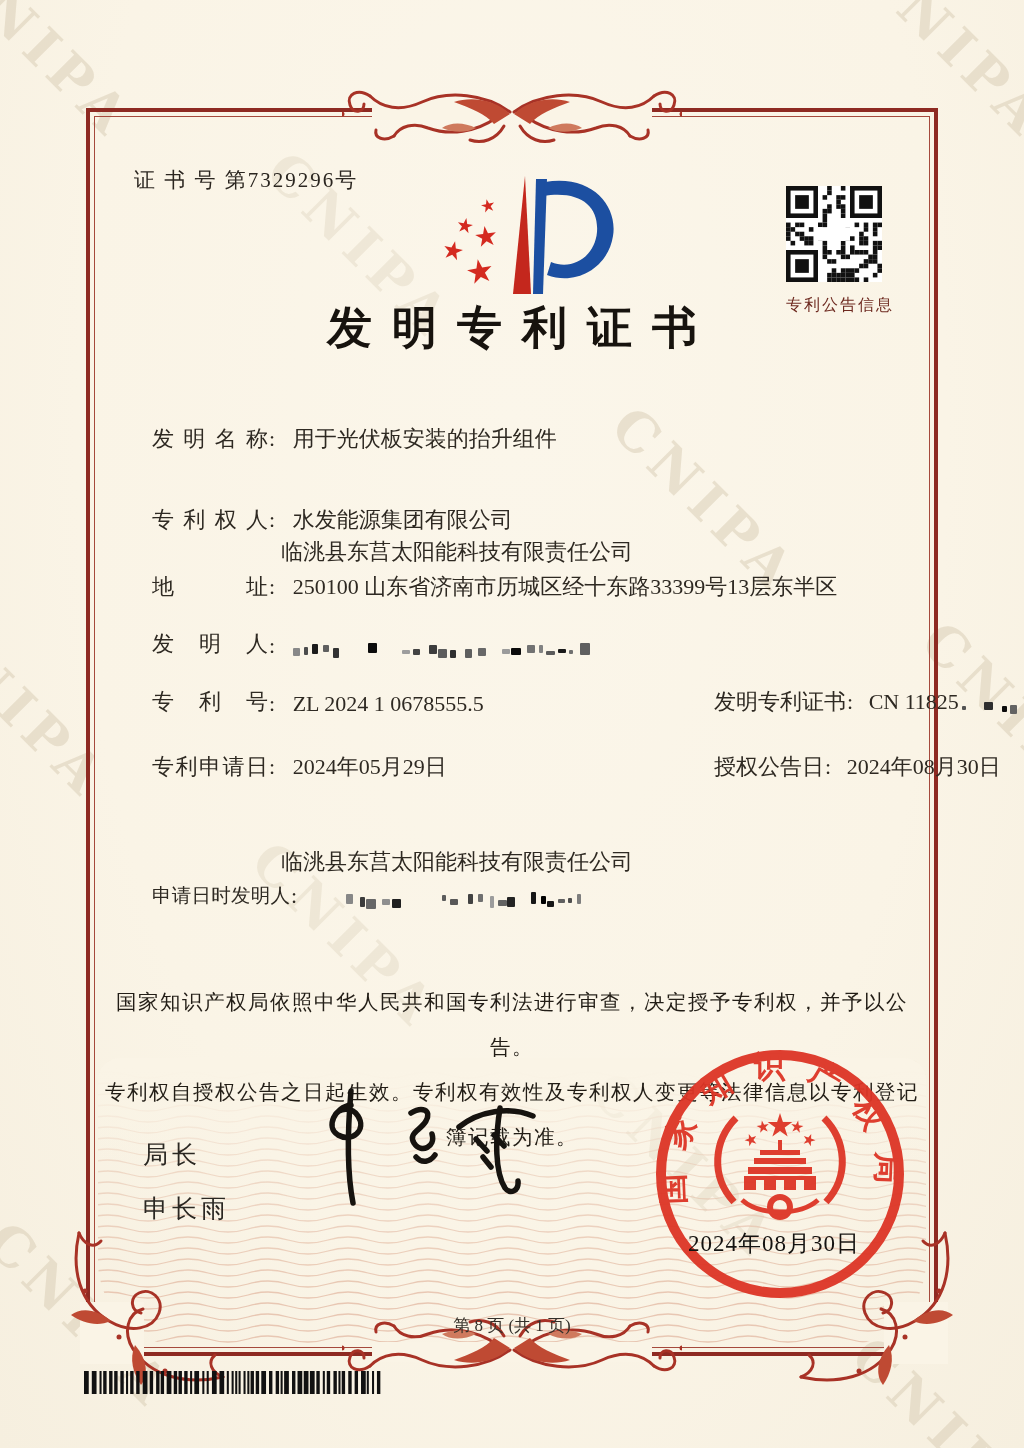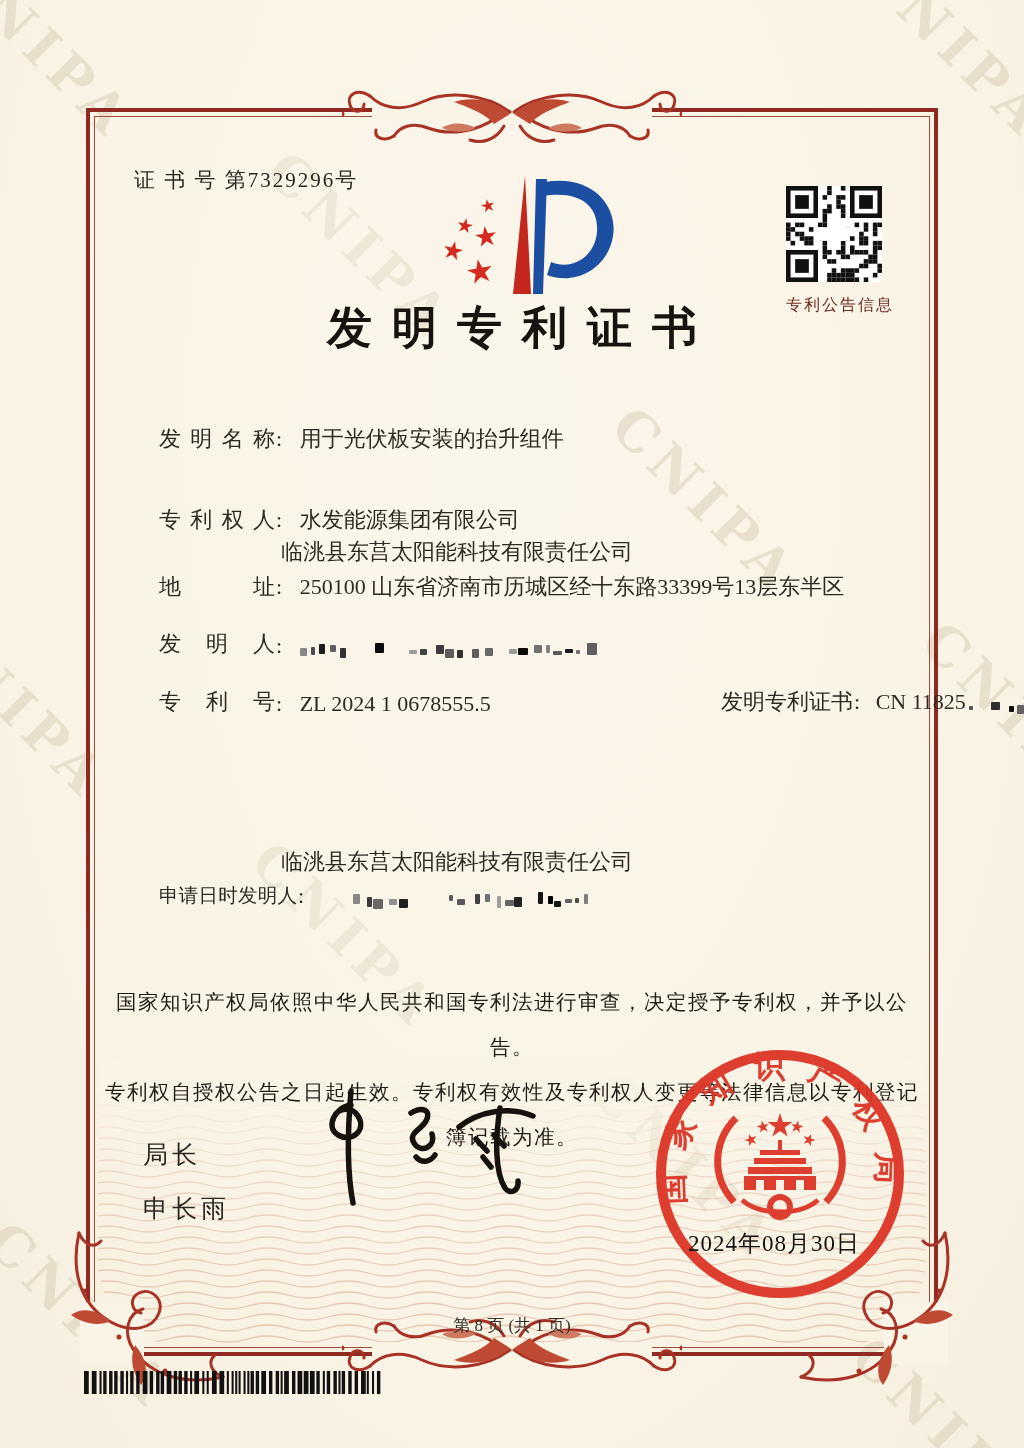--- a/index.html
+++ b/index.html
@@ -14,21 +14,21 @@
          border:4px solid var(--frame,#8e2a22);z-index:3;}
   .frame-inner{position:absolute;inset:4px;border:1px solid #a5493c;}
   .mask{position:absolute;background:#faf4e6;z-index:4;}
   .orn{position:absolute;z-index:5;}
   .cert-no{position:absolute;left:134px;top:166px;font-size:21px;letter-spacing:2px;z-index:6;color:#2b2620;}
   .logo{position:absolute;left:430px;top:170px;z-index:6;}
   .qr-wrap{position:absolute;left:786px;top:186px;z-index:6;width:100px;text-align:left;}
   .qr-label{margin-top:9px;font-size:16px;letter-spacing:2px;color:#6e2a20;white-space:nowrap;}
   .title{position:absolute;left:0;top:298px;width:100%;text-align:center;font-size:45px;font-weight:bold;
          letter-spacing:20px;text-indent:20px;z-index:6;color:#17130e;}
-  .frow{position:absolute;left:159px;font-size:22px;z-index:6;white-space:nowrap;color:#2e2922;}
+  .frow{position:absolute;left:152px;font-size:22px;z-index:6;white-space:nowrap;color:#2e2922;}
   .frow2{position:absolute;left:281px;font-size:22px;z-index:6;white-space:nowrap;color:#2e2922;}
   .flabel{display:inline-block;width:116px;text-align:justify;text-align-last:justify;vertical-align:bottom;}
   .flabel-long{display:inline-block;width:138px;font-size:19.5px;text-align:justify;text-align-last:justify;vertical-align:bottom;}
   .colon{margin-left:1px;}
   .fvalue{margin-left:12px;}
   .fvalue-tight{margin-left:10px;}
   .rcol{position:absolute;left:562px;top:0;}
   .redact{display:inline-block;vertical-align:middle;margin-left:12px;height:22px;}
   .redact i{display:inline-block;vertical-align:middle;border-radius:1px;}
   .statement{position:absolute;left:96px;top:980px;width:832px;text-align:center;font-size:20.5px;
@@ -315,20 +315,28 @@
 
   <div class="frow" style="top:687px">
     <span class="flabel">专利号</span><span class="colon">:</span>
     <span class="fvalue">ZL 2024 1 0678555.5</span>
     <span class="rcol">
       <span>发明专利证书</span><span class="colon">:</span>
       <span class="fvalue-tight">CN 11825</span><span class="redact" style="margin-left:3px"><i style="width: 4px; height: 4.49567px; margin-right: 6.83835px; transform: translateY(0px); background: rgb(83, 83, 83);"></i><i style="width: 7px; height: 5.9194px; margin-right: 3.87328px; transform: translateY(0px); background: rgb(41, 41, 41); visibility: hidden;"></i><i style="width: 9px; height: 8.14722px; margin-right: 1.37996px; transform: translateY(-2px); background: rgb(46, 46, 46);"></i><i style="width: 6px; height: 11.8236px; margin-right: 1.73274px; transform: translateY(2px); background: rgb(30, 30, 30); visibility: hidden;"></i><i style="width: 5px; height: 6.32761px; margin-right: 3.83531px; transform: translateY(1px); background: rgb(11, 11, 11);"></i><i style="width: 7px; height: 8.973px; margin-right: 4.76064px; transform: translateY(2px); background: rgb(99, 99, 99);"></i><i style="width: 9px; height: 4.31983px; margin-right: 1.22459px; transform: translateY(-2px); background: rgb(68, 68, 68); visibility: hidden;"></i></span>
     </span>
   </div>
 
+  <div class="frow" style="top:752px">
+    <span class="flabel">专利申请日</span><span class="colon">:</span>
+    <span class="fvalue">2024年05月29日</span>
+    <span class="rcol">
+      <span>授权公告日</span><span class="colon">:</span>
+      <span class="fvalue-tight">2024年08月30日</span>
+    </span>
+  </div>
 
   <div class="frow2" style="top:847px">临洮县东莒太阳能科技有限责任公司</div>
 
   <div class="frow" style="top:882px">
     <span class="flabel-long">申请日时发明人</span><span class="colon">:</span>
     <span class="redact"><i style="width: 4px; height: 4.5465px; margin-right: 4.42478px; transform: translateY(-2px); background: rgb(51, 51, 51); visibility: hidden;"></i><i style="width: 7px; height: 11.6275px; margin-right: 5.78229px; transform: translateY(-4px); background: rgb(113, 113, 113); visibility: hidden;"></i><i style="width: 4px; height: 11.8837px; margin-right: 5.87617px; transform: translateY(-1px); background: rgb(118, 118, 118); visibility: hidden;"></i><i style="width: 7px; height: 9.24164px; margin-right: 6.8991px; transform: translateY(-3px); background: rgb(135, 135, 135);"></i><i style="width: 5px; height: 10.265px; margin-right: 1.10036px; transform: translateY(0px); background: rgb(59, 59, 59);"></i><i style="width: 10px; height: 10.1207px; margin-right: 6.26397px; transform: translateY(2px); background: rgb(103, 103, 103);"></i><i style="width: 8px; height: 5.73784px; margin-right: 2.17598px; transform: translateY(0px); background: rgb(143, 143, 143);"></i><i style="width: 9px; height: 9.16239px; margin-right: 2.22752px; transform: translateY(2px); background: rgb(32, 32, 32);"></i><i style="width: 9px; height: 5.28938px; margin-right: 16px; transform: translateY(2px); background: rgb(124, 124, 124); visibility: hidden;"></i><i style="width: 8px; height: 8.24115px; margin-right: 5.25831px; transform: translateY(-2px); background: rgb(46, 46, 46); visibility: hidden;"></i><i style="width: 4px; height: 5.61593px; margin-right: 4.53437px; transform: translateY(-4px); background: rgb(92, 92, 92);"></i><i style="width: 8px; height: 5.46607px; margin-right: 1.21093px; transform: translateY(0px); background: rgb(88, 88, 88);"></i><i style="width: 4px; height: 10.644px; margin-right: 5.12548px; transform: translateY(1px); background: rgb(113, 113, 113); visibility: hidden;"></i><i style="width: 5px; height: 9.3011px; margin-right: 4.41476px; transform: translateY(-3px); background: rgb(66, 66, 66);"></i><i style="width: 5px; height: 8.44617px; margin-right: 6.96352px; transform: translateY(-4px); background: rgb(112, 112, 112);"></i><i style="width: 4px; height: 11.7217px; margin-right: 4.05833px; transform: translateY(0px); background: rgb(156, 156, 156);"></i><i style="width: 9px; height: 5.5095px; margin-right: 0.4356px; transform: translateY(1px); background: rgb(99, 99, 99);"></i><i style="width: 8px; height: 9.64549px; margin-right: 16px; transform: translateY(0px); background: rgb(35, 35, 35);"></i><i style="width: 5px; height: 11.7766px; margin-right: 5.03096px; transform: translateY(-4px); background: rgb(23, 23, 23);"></i><i style="width: 5px; height: 7.52542px; margin-right: 0.441915px; transform: translateY(-2px); background: rgb(1, 1, 1);"></i><i style="width: 7px; height: 6.0385px; margin-right: 4.09647px; transform: translateY(2px); background: rgb(23, 23, 23);"></i><i style="width: 7px; height: 4.65645px; margin-right: 3.44683px; transform: translateY(-1px); background: rgb(96, 96, 96);"></i><i style="width: 4px; height: 4.90857px; margin-right: 4.40232px; transform: translateY(-1px); background: rgb(79, 79, 79);"></i><i style="width: 4px; height: 10.5518px; margin-right: 6.39545px; transform: translateY(-3px); background: rgb(126, 126, 126);"></i></span>
   </div>
 
   <div class="statement">
     <div>国家知识产权局依照中华人民共和国专利法进行审查，决定授予专利权，并予以公告。</div>

